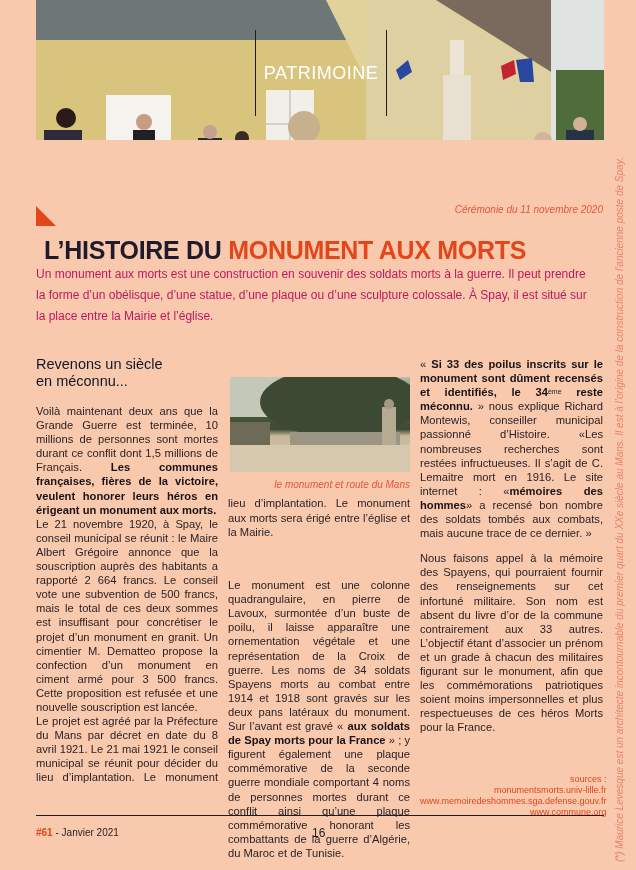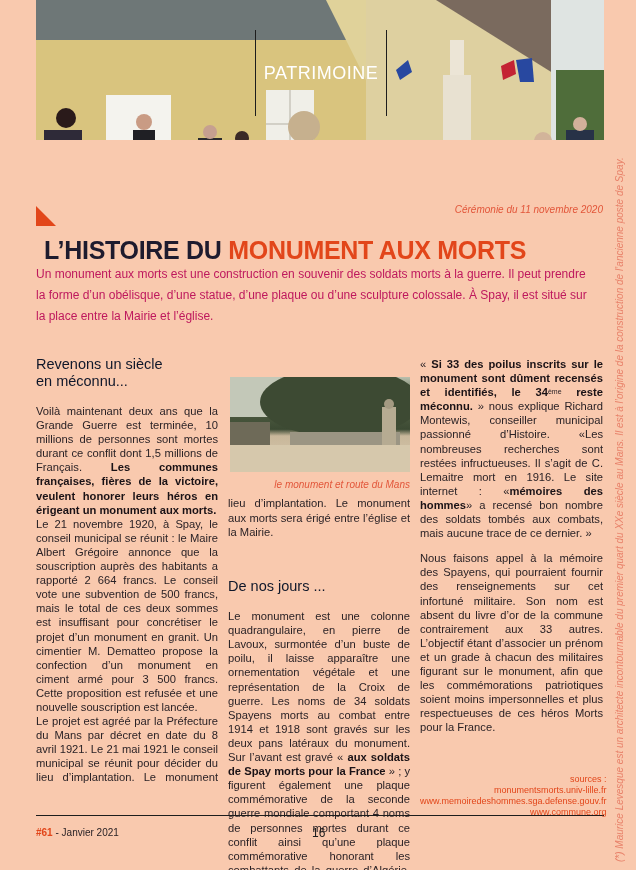--- a/index.html
+++ b/index.html
@@ -143,21 +143,20 @@
       <rect x="152" y="30" width="14" height="40" fill="#b6ab92"></rect>
       <circle cx="159" cy="27" r="5" fill="#a49a82"></circle>
       <rect x="0" y="68" width="180" height="27" fill="#d6c8ac"></rect>
     </svg>
   </div>
   <div class="caption-old">le monument et route du Mans</div>
   <p style="height:71px;overflow:hidden;">
     <span style="display:block;margin-top:-56px;">Le projet est agréé par la Préfecture du Mans par décret en date du 8 avril 1921. Le 21 mai 1921 le conseil municipal se réunit pour décider du lieu d’implantation. Le monument aux morts sera érigé entre l’église et la Mairie.</span>
   </p>
   <div class="gap"></div>
-  <div class="subhead">De nos jours ...</div>
   <p>
     <span>Le monument est une colonne quadrangulaire, en pierre de Lavoux, surmontée d’un buste de poilu, il laisse apparaître une ornementation végétale et une représentation de la Croix de guerre. Les noms de 34 soldats Spayens morts au combat entre 1914 et 1918 sont gravés sur les deux pans latéraux du monument. Sur l’avant est gravé « </span><b>aux soldats de Spay morts pour la France</b><span> » ; y figurent également une plaque commémorative de la seconde guerre mondiale comportant 4 noms de personnes mortes durant ce conflit ainsi qu’une plaque commémorative honorant les combattants de la guerre d’Algérie, du Maroc et de Tunisie.</span>
   </p>
 </div>
 
 <div class="col col3">
   <p>
     <span>« </span><b>Si 33 des poilus inscrits sur le monument sont dûment recensés et identifiés, le 34</b><sup>ème</sup><b> reste méconnu.</b><span> » nous explique Richard Montewis, conseiller municipal passionné d’Histoire. «Les nombreuses recherches sont restées infructueuses. Il s’agit de C. Lemaitre mort en 1916. Le site internet : «</span><b>mémoires des hommes</b><span>» a recensé bon nombre des soldats tombés aux combats, mais aucune trace de ce dernier. »</span>
   </p>
   <div class="gap"></div>

